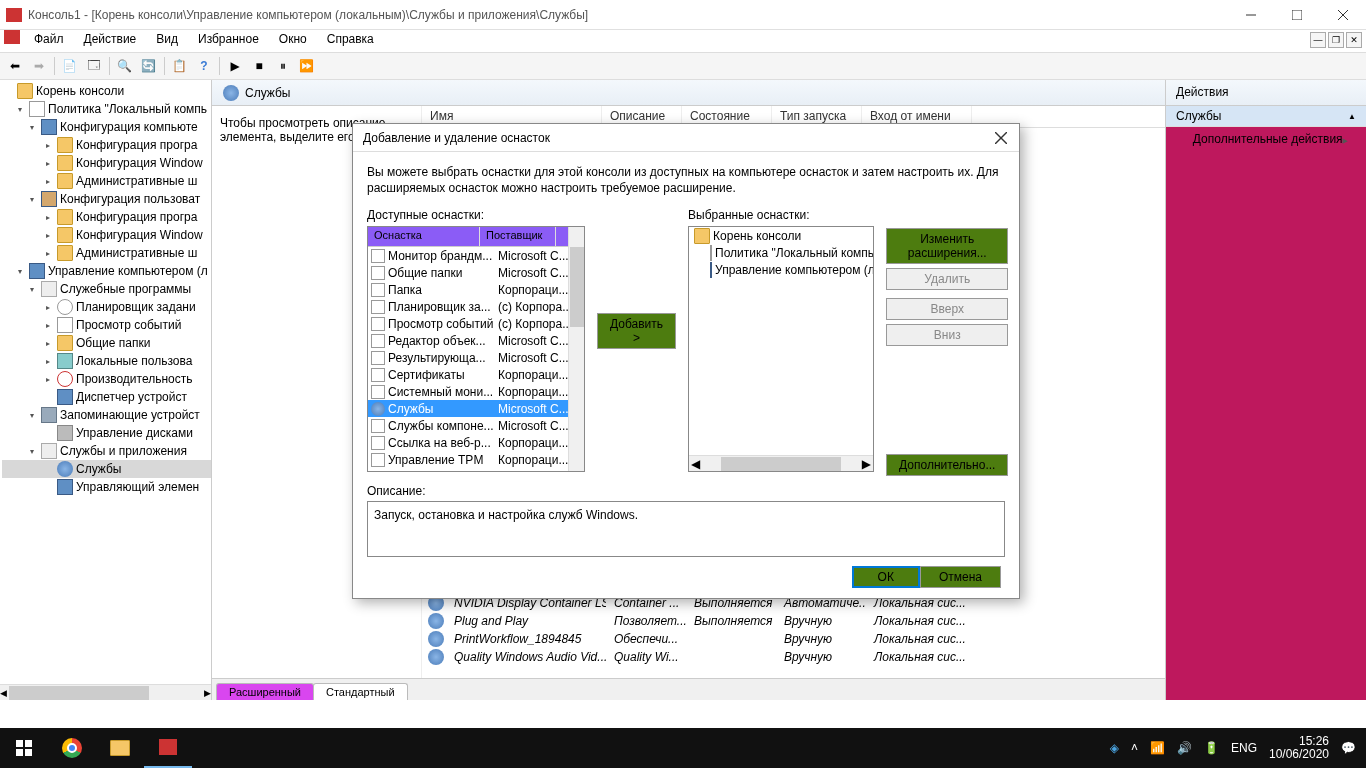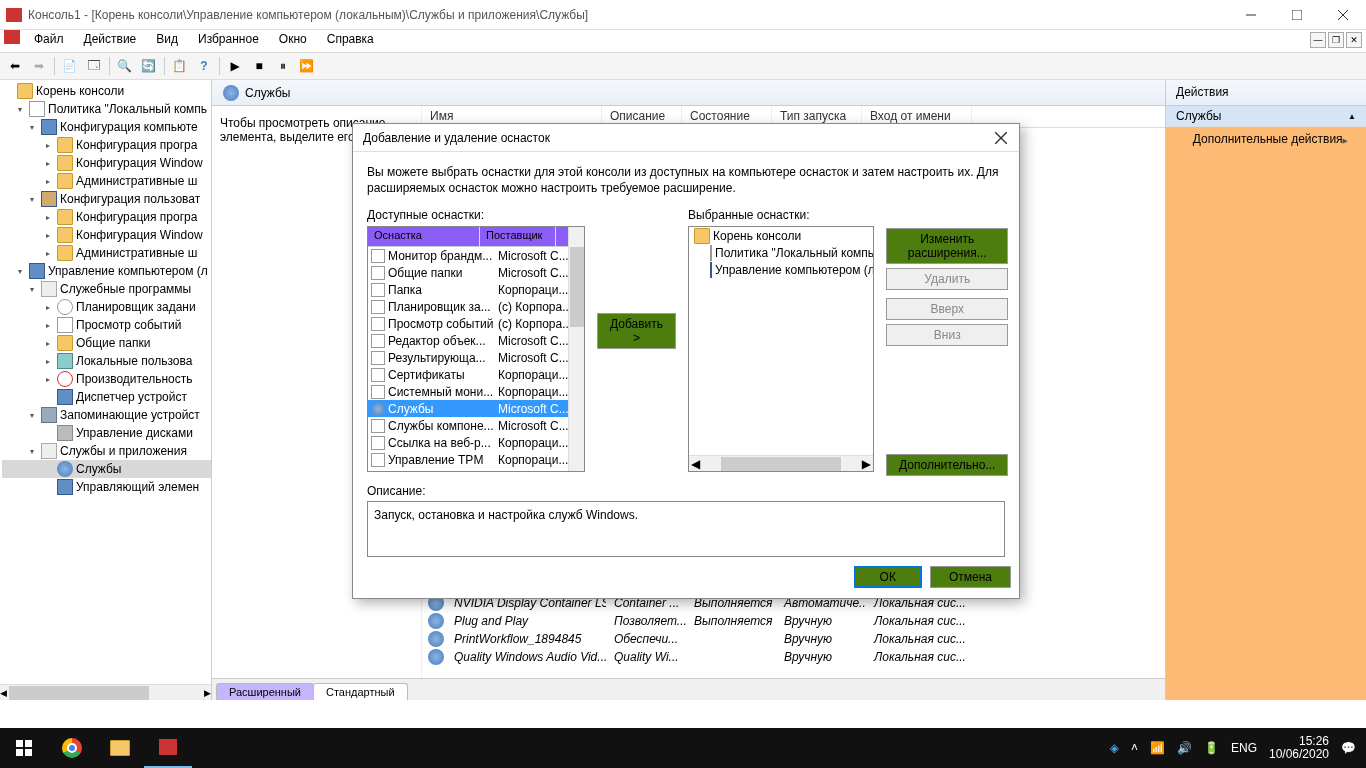--- a/index.html
+++ b/index.html
@@ -51,24 +51,24 @@
 .ch-desc { width: 80px; }
 .ch-state { width: 90px; }
 .ch-start { width: 90px; }
 .ch-logon { width: 110px; }
 .list-rows { }
 .list-row { display: flex; height: 18px; align-items: center; }
 .list-row div { padding: 0 8px; white-space: nowrap; overflow: hidden; font-style: italic; }
 .svc-ic { width: 16px; height: 16px; margin: 0 2px 0 6px; display: inline-block; }
 
 .tabs-strip { height: 22px; background: #f0f0f0; border-top: 1px solid #ccc; display: flex; align-items: flex-end; }
-.tab { padding: 2px 12px; border: 1px solid #bbb; border-bottom: none; background: #c4b5fd; margin-right: -1px; border-radius: 3px 3px 0 0; font-size: 11px; }
+.tab { padding: 2px 12px; border: 1px solid #bbb; border-bottom: none; background: #d946ef; margin-right: -1px; border-radius: 3px 3px 0 0; font-size: 11px; }
 .tab.active { background: #fff; }
 
-.actions-pane { width: 200px; background: #fdba74; }
+.actions-pane { width: 200px; background: #be185d; }
 .actions-hdr { height: 26px; background: linear-gradient(#f4f8fc, #e8eff6); border-bottom: 1px solid #ccc; padding: 5px 10px; font-weight: 400; }
 .actions-sub { background: #eef3f8; padding: 3px 10px; border-bottom: 1px solid #ddd; }
 .actions-sub.sel { background: #d6e5f5; display: flex; justify-content: space-between; align-items: center; }
 .actions-item { padding: 5px 18px; text-align: right; }
 
 
 .dialog { position: absolute; left: 352px; top: 123px; width: 668px; height: 476px; background: #fff; border: 1px solid #888; box-shadow: 4px 4px 12px rgba(0,0,0,0.3); z-index: 100; }
 .dlg-title { height: 28px; display: flex; align-items: center; padding: 0 2px 0 10px; border-bottom: 1px solid #ddd; }
 .dlg-title span { flex: 1; }
 .dlg-close { width: 32px; height: 28px; display: flex; align-items: center; justify-content: center; }
@@ -96,21 +96,21 @@
 .selbox .sb-row { display: flex; align-items: center; height: 17px; padding-left: 2px; white-space: nowrap; overflow: hidden; }
 .selbox .sb-row.ind1 { padding-left: 18px; }
 .sel-scroll { position: absolute; bottom: 0; left: 0; right: 0; height: 16px; background: #f0f0f0; border-top: 1px solid #ddd; display: flex; align-items: center; justify-content: space-between; font-size: 9px; padding: 0 2px; }
 .sel-scroll .sth { width: 120px; height: 14px; background: #ccc; }
 .side-btns { display: flex; flex-direction: column; gap: 4px; width: 132px; }
 .side-btns .btn { width: 100%; }
 .side-btns .gap { height: 16px; }
 .side-btns .big-gap { flex: 1; min-height: 100px; }
 .desc-box { margin-top: 10px; }
 .desc-box .box { border: 1px solid #888; height: 56px; padding: 6px; margin-top: 3px; }
-.dlg-footer { position: absolute; bottom: 10px; right: 8px; display: flex; gap: 8px; }
+.dlg-footer { position: absolute; bottom: 10px; right: 18px; display: flex; }
 
 
 .taskbar { position: absolute; bottom: 0; left: 0; right: 0; height: 40px; background: #111; display: flex; align-items: center; color: #fff; }
 .taskbar .tbitem { width: 48px; height: 40px; display: flex; align-items: center; justify-content: center; }
 .taskbar .tray { margin-left: auto; display: flex; align-items: center; gap: 12px; padding-right: 10px; font-size: 11px; }
 .taskbar .clock { text-align: right; line-height: 1.1; }
 
 .arrow-r::after { content: "▶"; font-size: 7px; color: #555; }
 </style>
 </head>

